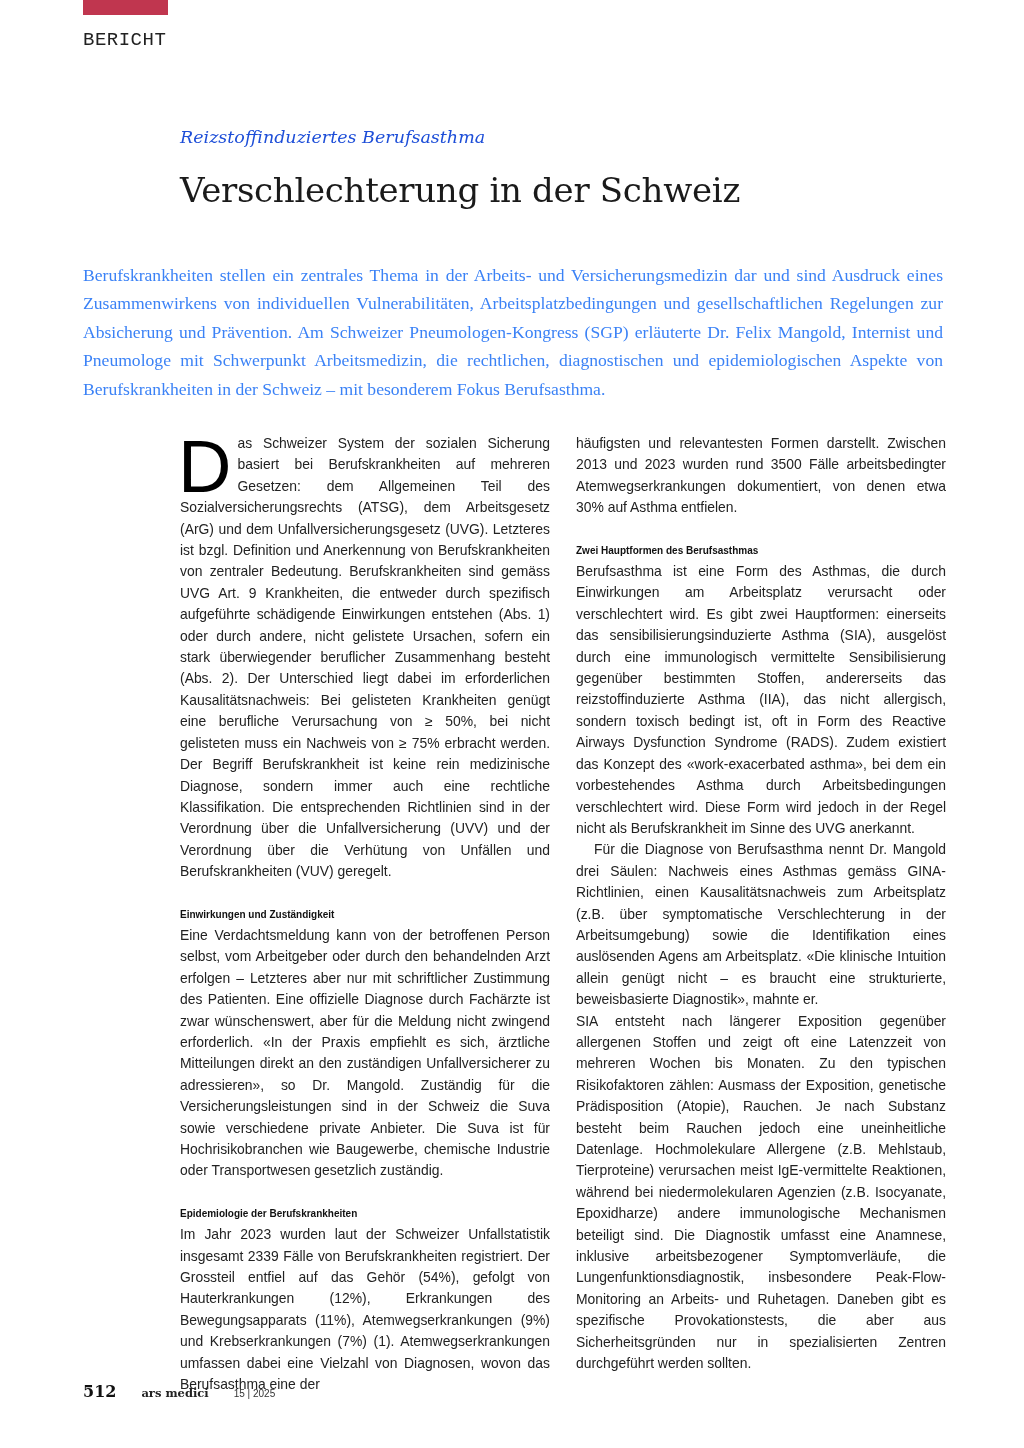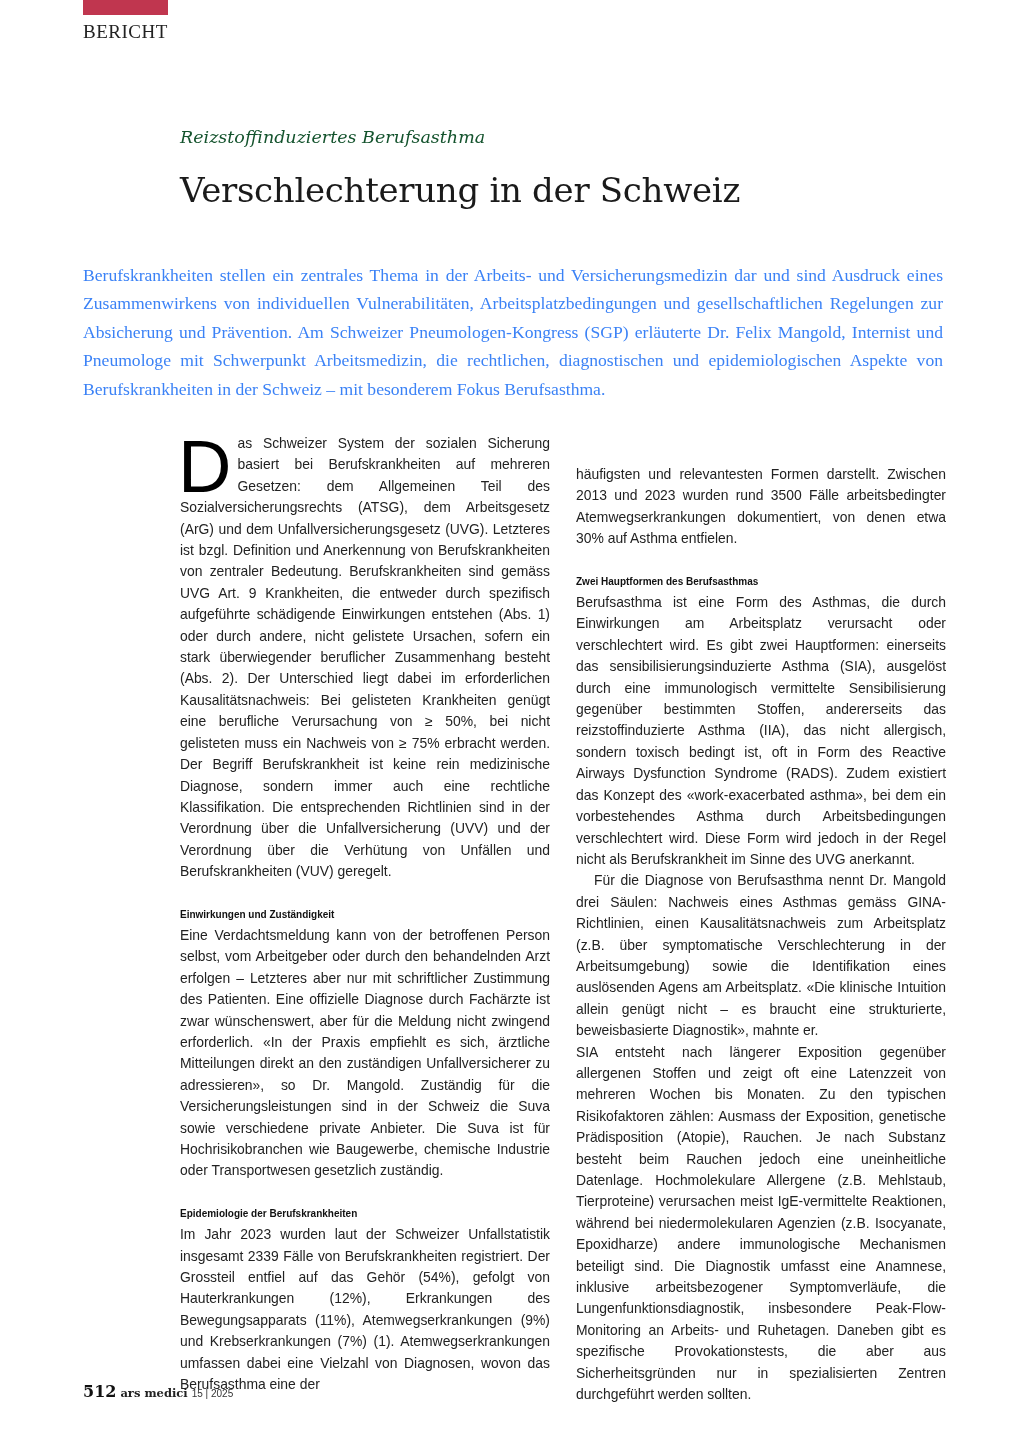--- a/index.html
+++ b/index.html
@@ -1,30 +1,30 @@
 <!DOCTYPE html>
 <html><head>
 <meta charset="utf-8">
 <style>
   html, body { margin: 0; padding: 0; background: #ffffff; }
   body { width: 1024px; height: 1448px; position: relative; overflow: hidden; color: #1a1a1a; }
   .accent-bar { position: absolute; left: 83px; top: 0; width: 85px; height: 15px; background: #c0364f; }
-  .section-label { position: absolute; left: 83px; top: 21px; font-family: Liberation Serif, serif; font-size: 19px; letter-spacing: 0.5px; color: #222; }
-  .kicker { position: absolute; left: 180px; top: 127px; font-family: "DejaVu Serif", serif; font-style: italic; font-size: 17.5px; color: #14532d; }
+  .section-label { position: absolute; left: 83px; top: 29px; font-family: Liberation Mono, monospace; font-size: 19px; letter-spacing: 0.5px; color: #222; }
+  .kicker { position: absolute; left: 180px; top: 127px; font-family: "DejaVu Serif", serif; font-style: italic; font-size: 17.5px; color: #1d4ed8; }
   .title { position: absolute; left: 180px; top: 170px; font-family: "DejaVu Serif", serif; font-size: 34px; color: #1a1a1a; letter-spacing: -0.3px; }
   .lead { position: absolute; left: 83px; top: 261px; width: 860px; font-family: "Liberation Serif", serif; font-size: 17.6px; line-height: 28.4px; text-align: justify; color: #3b82f6; }
   .col { position: absolute; top: 433px; width: 370px; font-family: "Liberation Sans", sans-serif; font-size: 13.9px; line-height: 21.4px; color: #222; text-align: justify; hyphens: auto; }
   .col-left { left: 180px; }
-  .col-right { left: 576px; margin-top: 31px; }
+  .col-right { left: 576px; }
   .col p { margin: 0; }
   .col h3 { margin: 21px 0 0 0; font-family: "Liberation Sans", sans-serif; font-weight: bold; font-size: 10px; line-height: 21.4px; color: #111; }
   .col h3.italic { font-style: italic; }
   .col p.indent { text-indent: 18px; }
   .dropcap { float: left; font-family: "Liberation Sans", sans-serif; font-size: 74px; line-height: 60px; margin: 4px 6px 0 -2px; color: #000; }
-  .footer { position: absolute; left: 83px; top: 1382px; font-family: "Liberation Sans", sans-serif; display: flex; align-items: baseline; gap: 4px; }
+  .footer { position: absolute; left: 83px; top: 1382px; font-family: "Liberation Sans", sans-serif; display: flex; align-items: baseline; gap: 25px; }
   .footer .page-num { font-family: "DejaVu Serif", serif; font-weight: bold; font-size: 16px; color: #111; }
   .footer .journal { font-family: "DejaVu Serif", serif; font-weight: bold; font-size: 11.5px; color: #222; text-align: right; }
   .footer .issue { font-size: 10px; color: #333; }
 </style>
 </head>
 <body>
 
 <div class="accent-bar"></div>
 <div class="section-label">BERICHT</div>
 

